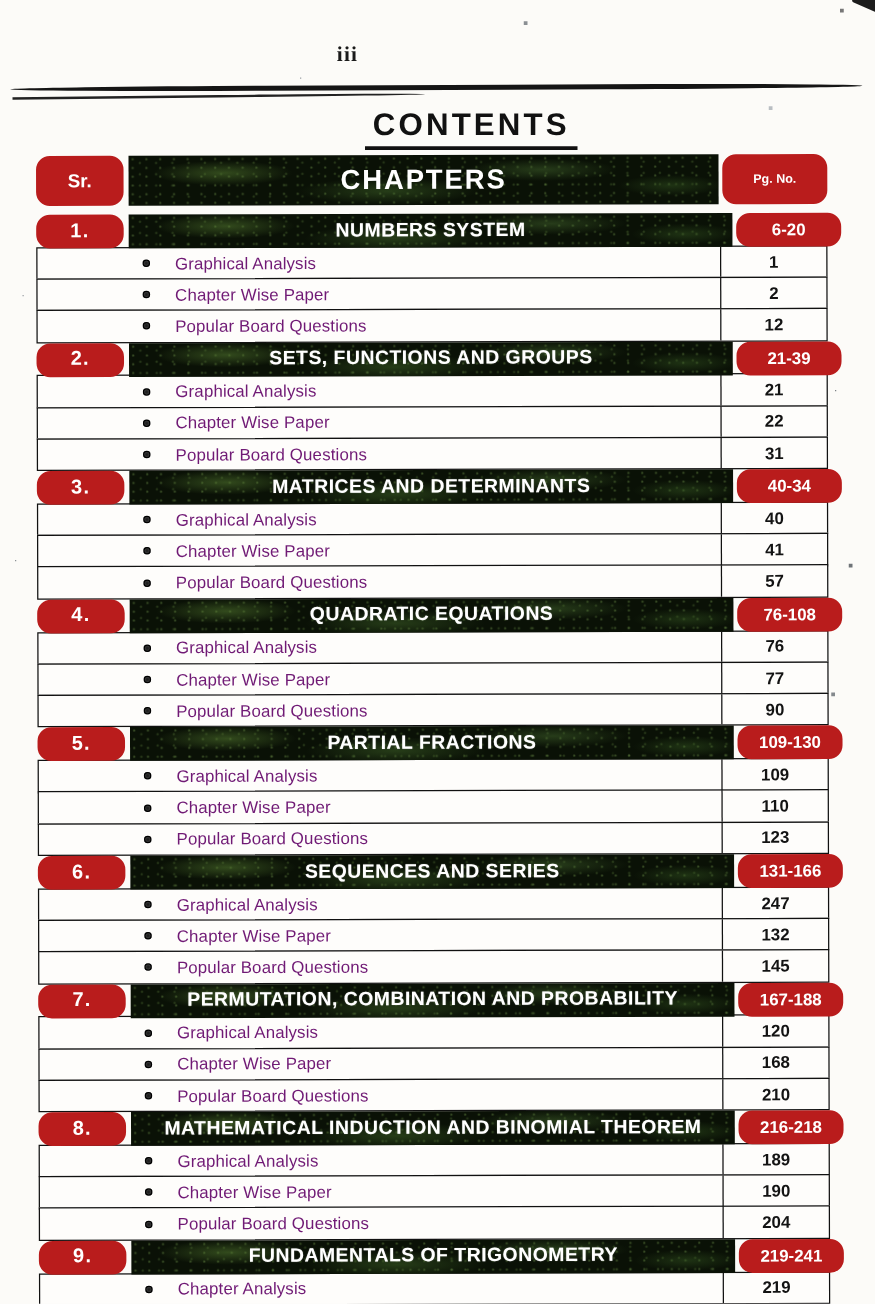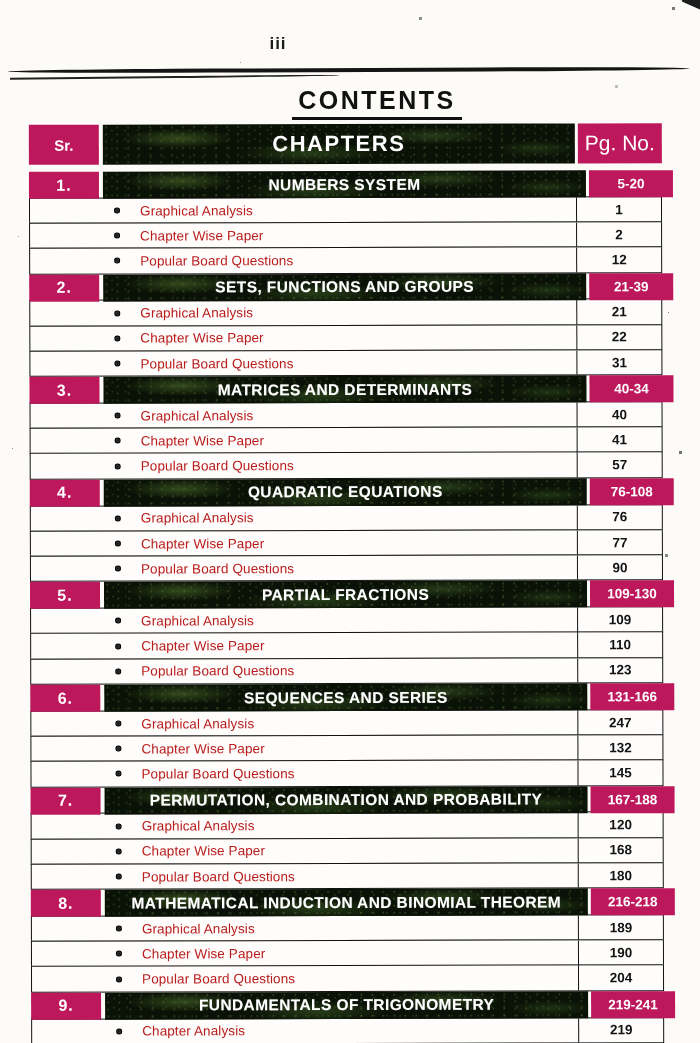--- a/index.html
+++ b/index.html
@@ -14,66 +14,66 @@
       420px 18px 0 1px #8a8f93, 616px 86px 0 1px #b9bec2, 673px 8px 0 1px #777,
       240px 62px 0 0 #9aa0a4, 520px 248px 0 0 #8d9296, 668px 312px 0 0 #7d8286,
       120px 530px 0 0 #989da1, 666px 555px 0 1px #84898d, 90px 780px 0 0 #9aa0a4,
       658px 742px 0 0 #8d9296, 40px 960px 0 1px #9fb6bd, 200px 1022px 0 0 #8a8f93,
       385px 1016px 0 0 #969b9f, 560px 1030px 0 0 #8d9296, 648px 992px 0 1px #9aa0a4,
       18px 236px 0 0 #9aa0a4, 12px 448px 0 0 #8d9296, 680px 452px 0 1px #6f7478;
   }
   .corner-mark{position:absolute;right:-4px;top:-3px;width:22px;height:9px;
     background:#1c1c1c;transform:rotate(24deg);border-radius:2px;}
   .folio{position:absolute;top:34px;left:0;width:556px;text-align:center;
-    font-weight:bold;font-size:17px;letter-spacing:1px;color:#1a1a1a;}
+    font-weight:bold;font-size:17px;letter-spacing:1px;color:#1a1a1a;font-family:Liberation Serif, serif;}
   .top-rule{position:absolute;left:8px;top:68px;width:682px;height:4px;background:#151515;
     border-radius:60%/100%;transform:rotate(-0.25deg);}
   .top-rule2{position:absolute;left:10px;top:76px;width:330px;height:2px;background:#222;
     border-radius:0 100% 100% 0;transform:rotate(-0.6deg);}
   .contents-title{position:absolute;top:86px;left:0;width:700px;text-align:center;padding-left:27px;}
   .contents-title span{
     font-weight:bold;font-size:25px;letter-spacing:2.5px;color:#111;
     border-bottom:3.5px solid #111;padding:0 6px 2px 6px;display:inline-block;}
 
   .toc{position:absolute;left:30px;top:124px;width:633px;transform:rotate(-0.15deg);}
 
   .hdr{display:flex;height:40px;margin-bottom:7px;}
   .cell-sr{width:70px;flex:0 0 70px;}
   .cell-mid{flex:1;margin-left:4px;}
   .cell-pg{width:84px;flex:0 0 84px;margin-left:3px;}
-  .blackcell{background:#be185d;color:#fff;display:flex;align-items:center;justify-content:center;}
+  .blackcell{background:#b91c1c;color:#fff;display:flex;align-items:center;justify-content:center;border-radius:11px;}
   .greencell{
     background-color:#0a1106;color:#fff;display:flex;align-items:center;justify-content:center;
     background-image:
       radial-gradient(ellipse 90px 16px at 16% 35%, rgba(84,122,48,.55), transparent 62%),
       radial-gradient(ellipse 120px 18px at 44% 72%, rgba(66,104,42,.5), transparent 60%),
       radial-gradient(ellipse 100px 15px at 70% 30%, rgba(74,112,50,.45), transparent 60%),
       radial-gradient(ellipse 70px 14px at 92% 62%, rgba(56,92,36,.45), transparent 60%),
       radial-gradient(circle 2px at 30% 40%, rgba(120,160,80,.5), transparent 70%),
       radial-gradient(circle 2px at 70% 65%, rgba(110,150,70,.4), transparent 70%);
     background-size:auto,auto,auto,auto,11px 7px,13px 9px;
   }
   .hdr .cell-sr{font-weight:bold;font-size:15px;}
   .hdr .cell-mid{font-weight:bold;font-size:22px;letter-spacing:1.5px;}
-  .hdr .cell-pg{font-weight:normal;font-size:21px;}
+  .hdr .cell-pg{font-weight:bold;font-size:10px;}
 
   .chapter{border-bottom:0;}
   .bar{display:flex;height:27px;}
   .bar .cell-sr{font-weight:bold;font-size:16px;letter-spacing:1px;}
   .bar .cell-mid{font-weight:bold;font-size:15.5px;letter-spacing:.4px;white-space:nowrap;
     text-shadow:0 0 1px rgba(255,255,255,.4);}
   .bar .cell-pg{font-weight:bold;font-size:13.5px;margin-right:-11px;}
 
   .item{display:flex;height:24.4px;border:1.6px solid #111;border-top-width:1.2px;
     margin-top:-1.2px;background:#fefdfb;align-items:center;}
   .chapter .item:first-of-type{margin-top:0;}
   .item .label-zone{flex:1;display:flex;align-items:center;padding-left:84px;}
   .bullet{width:6px;height:6px;border-radius:50%;background:#1d1d1d;
     box-shadow:inset 0 0 0 1px #000, inset 0 0 2px #fff;margin-right:20px;flex:0 0 6px;}
-  .item .label{font-size:13.5px;color:#b91c1c;font-weight:500;letter-spacing:.1px;}
+  .item .label{font-size:13.5px;color:#701a75;font-weight:500;letter-spacing:.1px;}
   .item .pgnum{width:84px;flex:0 0 84px;align-self:stretch;display:flex;align-items:center;
     justify-content:center;border-left:1.6px solid #111;font-size:13.5px;font-weight:bold;color:#131313;}
   .toc > .chapter:last-child .item:last-child{border-bottom-width:3px;}
 </style>
 </head>
 <body>
 
 <div class="specks"></div>
 <div class="corner-mark"></div>
 
@@ -88,21 +88,21 @@
 <div class="toc" id="toc">
   <div class="hdr">
     <div class="cell-sr blackcell">Sr.</div>
     <div class="cell-mid greencell">CHAPTERS</div>
     <div class="cell-pg blackcell">Pg. No.</div>
   </div>
 <div class="chapter">
       <div class="bar">
         <div class="cell-sr blackcell">1.</div>
         <div class="cell-mid greencell">NUMBERS SYSTEM</div>
-        <div class="cell-pg blackcell">5-20</div>
+        <div class="cell-pg blackcell">6-20</div>
       </div>
       <div class="item">
         <div class="label-zone">
           <div class="bullet"></div>
           <div class="label">Graphical Analysis</div>
         </div>
         <div class="pgnum">1</div>
       </div>
       <div class="item">
         <div class="label-zone">
@@ -277,21 +277,21 @@
           <div class="bullet"></div>
           <div class="label">Chapter Wise Paper</div>
         </div>
         <div class="pgnum">168</div>
       </div>
       <div class="item">
         <div class="label-zone">
           <div class="bullet"></div>
           <div class="label">Popular Board Questions</div>
         </div>
-        <div class="pgnum">180</div>
+        <div class="pgnum">210</div>
       </div>
     </div>
     <div class="chapter">
       <div class="bar">
         <div class="cell-sr blackcell">8.</div>
         <div class="cell-mid greencell">MATHEMATICAL INDUCTION AND BINOMIAL THEOREM</div>
         <div class="cell-pg blackcell">216-218</div>
       </div>
       <div class="item">
         <div class="label-zone">

